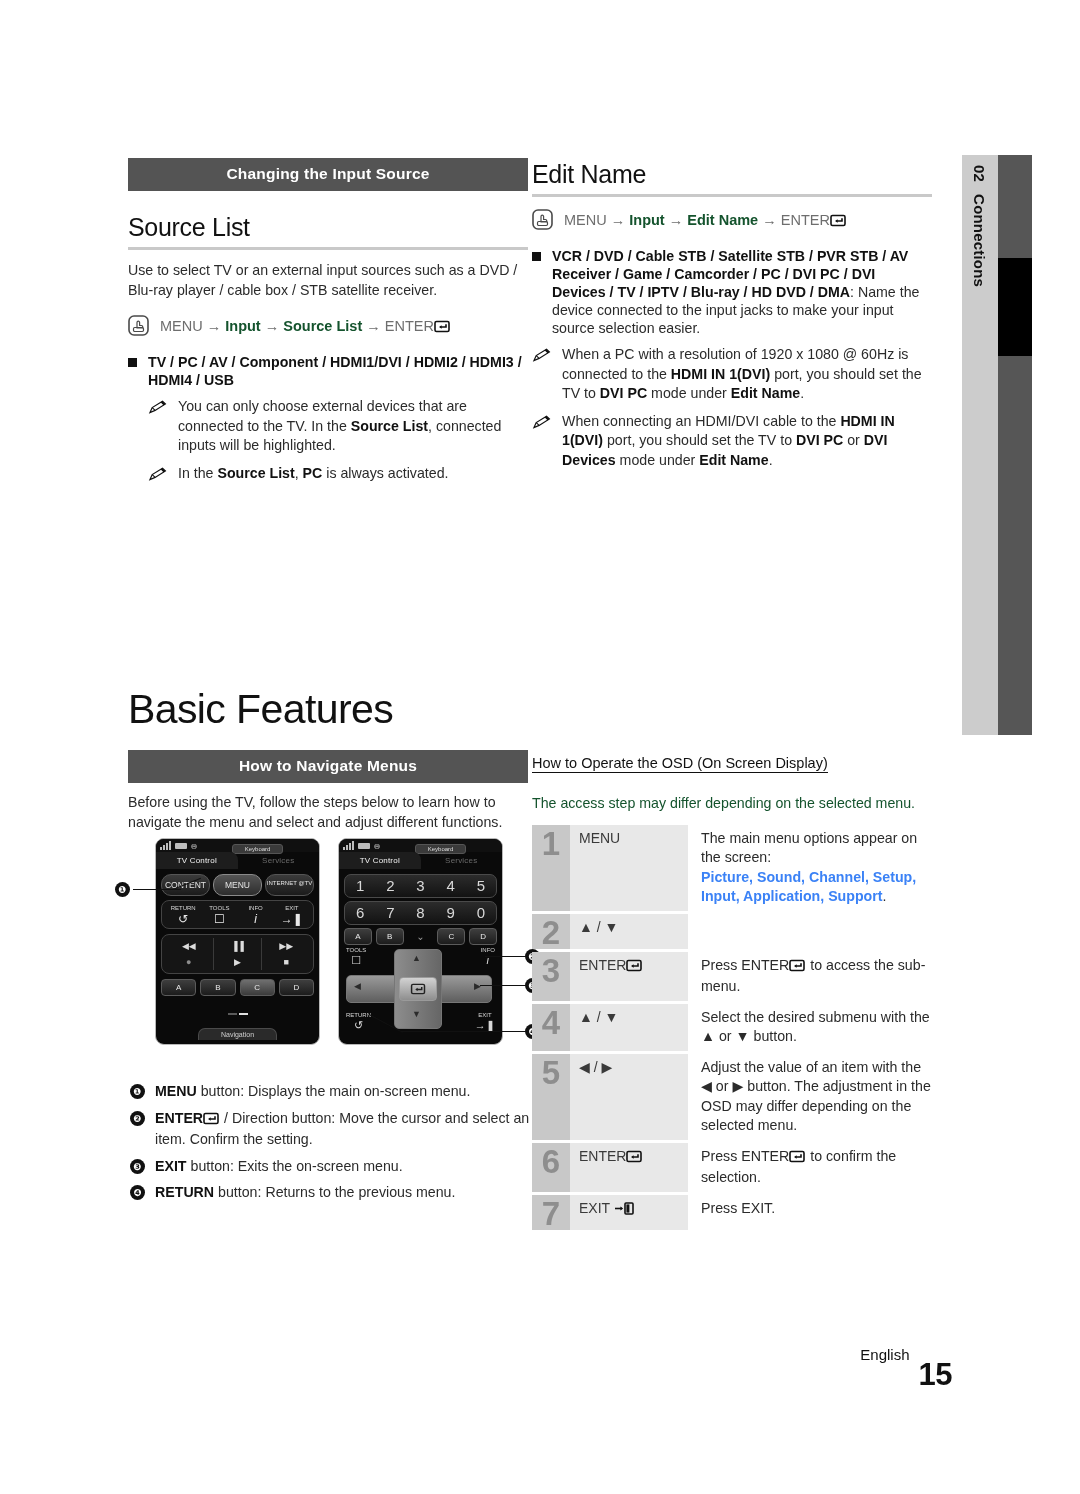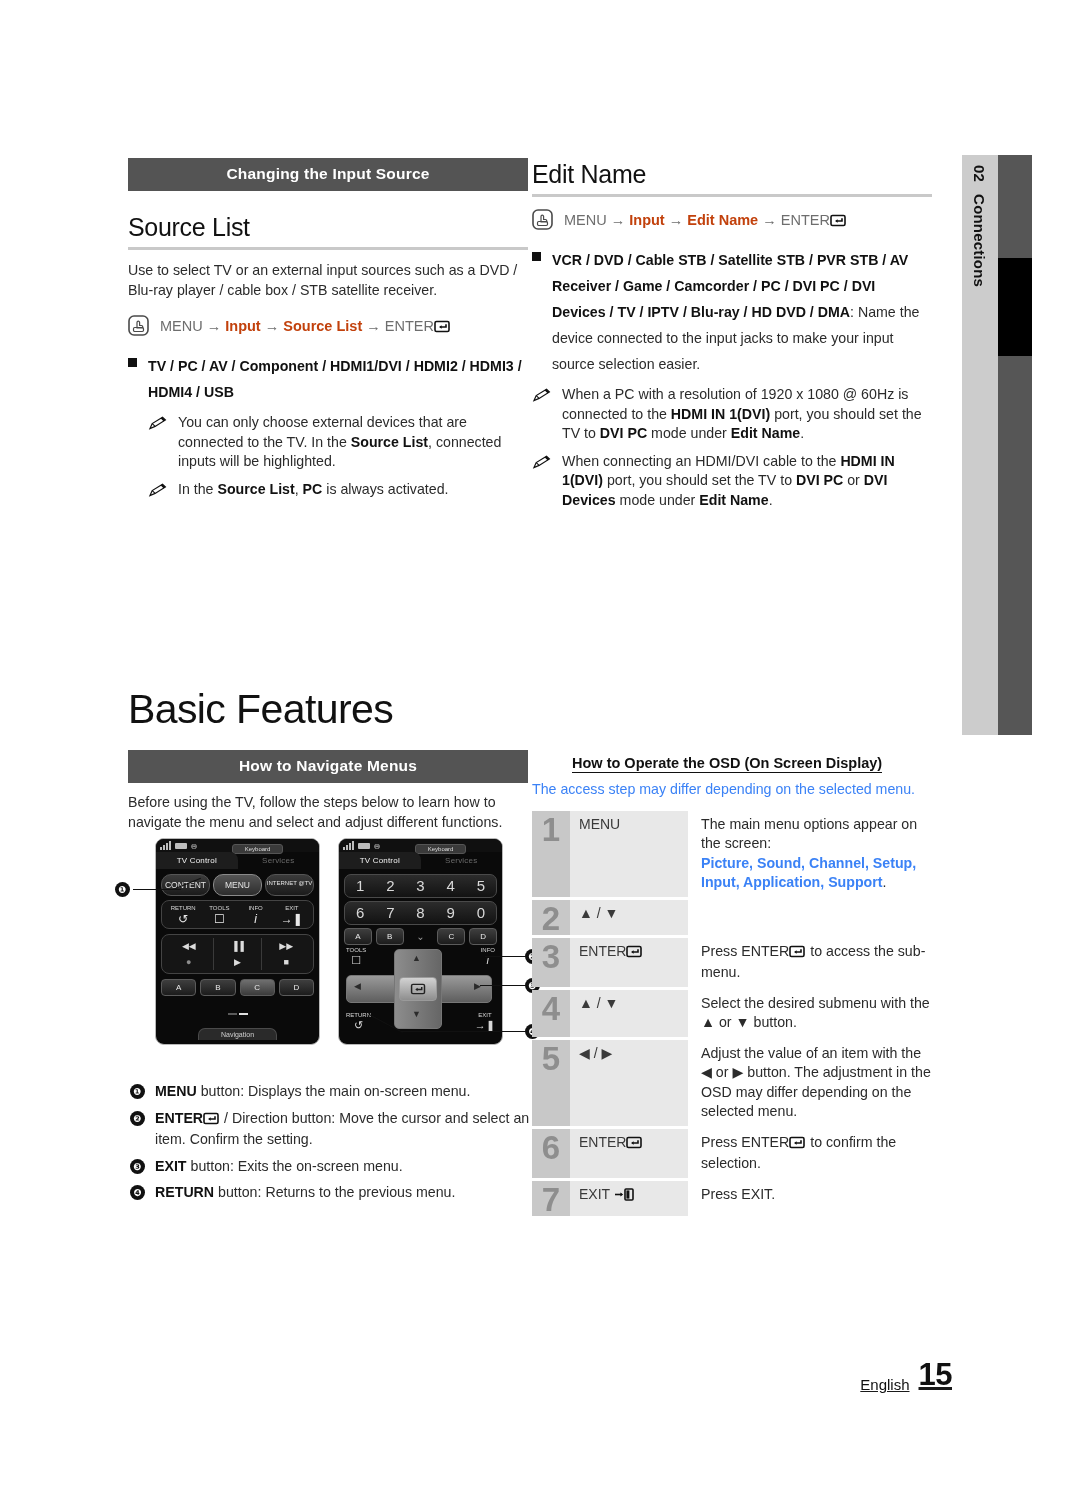--- a/index.html
+++ b/index.html
@@ -39,26 +39,26 @@
   h2.sec{font-size:25px;font-weight:normal;margin:0;padding:0 0 5px 0;
          letter-spacing:-.3px;color:#111;}
   .rule{height:3px;background:#c9c9c9;margin-bottom:11px;}
 
   p.body{font-size:14.2px;line-height:19.5px;margin:0;color:#2b2b2b;}
 
   
   .path{display:flex;align-items:flex-start;margin-top:14px;}
   .hand-ico{flex:0 0 auto;margin-right:11px;margin-top:1px;}
   .path-text{font-size:14.5px;line-height:20px;color:#6e6e6e;padding-top:2px;}
-  .path-text b{color:#c2410c;font-weight:bold;}
+  .path-text b{color:#14532d;font-weight:bold;}
 
   
   .sq-item{display:flex;margin-top:13px;}
   .sq{flex:0 0 auto;width:9px;height:9px;background:#111;margin:5px 11px 0 0;}
-  .sq-body{font-size:14.2px;line-height:26px;font-weight:bold;color:#111;}
+  .sq-body{font-size:14.2px;line-height:18px;font-weight:bold;color:#111;}
   .sq-body .reg{font-weight:normal;color:#2b2b2b;}
 
   
   .note{display:flex;margin-top:8px;}
   .note-ico{flex:0 0 auto;width:22px;margin-right:8px;padding-top:3px;}
   .note-tx{font-size:14.2px;line-height:19.5px;color:#2b2b2b;}
   .note-tx b{font-weight:bold;color:#111;}
   .indent{margin-left:20px;}
 
   
@@ -140,38 +140,38 @@
   
   .legend{position:absolute;left:130px;top:1082px;width:400px;}
   .lg-row{display:flex;margin-bottom:7px;}
   .lg-n{flex:0 0 auto;width:15px;height:15px;border-radius:50%;background:#111;
         color:#fff;font-size:9.5px;font-weight:bold;display:flex;
         align-items:center;justify-content:center;margin:2px 10px 0 0;}
   .lg-t{font-size:14.2px;line-height:19.5px;color:#2b2b2b;}
   .lg-t b{font-weight:bold;color:#111;}
 
   
-  .osd-h{font-size:14.5px;font-weight:bold;color:#111;
-         border-bottom:1.5px solid #111;display:inline-block;padding-bottom:1px;margin-left:40px;}
-  .osd-sub{font-size:14.2px;line-height:19.5px;color:#3b82f6;margin-top:7px;}
+  .osd-h{font-size:14.5px;font-weight:normal;color:#111;
+         border-bottom:1.5px solid #111;display:inline-block;padding-bottom:1px;}
+  .osd-sub{font-size:14.2px;line-height:19.5px;color:#14532d;margin-top:21px;}
   .osd-tbl{margin-top:11px;}
   .osd-row{display:flex;align-items:stretch;margin-bottom:3px;}
   .osd-num{flex:0 0 auto;width:38px;background:#c8c8c8;color:#8e8e8e;
            font-size:33px;font-weight:bold;line-height:33px;
            display:flex;align-items:flex-start;justify-content:center;
            padding-top:2px;box-sizing:border-box;}
   .osd-btn{flex:0 0 auto;width:118px;background:#e8e8e8;
            font-size:14px;line-height:19.5px;color:#3a3a3a;
            padding:4px 0 4px 9px;box-sizing:border-box;}
   .osd-desc{flex:1;font-size:14.2px;line-height:19.5px;color:#2b2b2b;
             padding:4px 0 4px 13px;box-sizing:border-box;}
   .osd-desc b{font-weight:bold;color:#3b82f6;}
 
   
-  .footer{position:absolute;right:128px;top:1315px;display:flex;align-items:flex-end;text-decoration:underline;}
+  .footer{position:absolute;right:128px;top:1315px;display:flex;align-items:center;}
   .f-lang{font-size:15px;color:#111;margin-right:9px;}
   .f-page{font-size:31px;font-weight:bold;color:#111;letter-spacing:-.5px;margin-top:42px;}
 
   .enterglyph{display:inline-block;vertical-align:-2px;}
   .exitglyph{display:inline-block;vertical-align:-2px;}
 </style>
 </head>
 <body>
 
 <div class="page">

